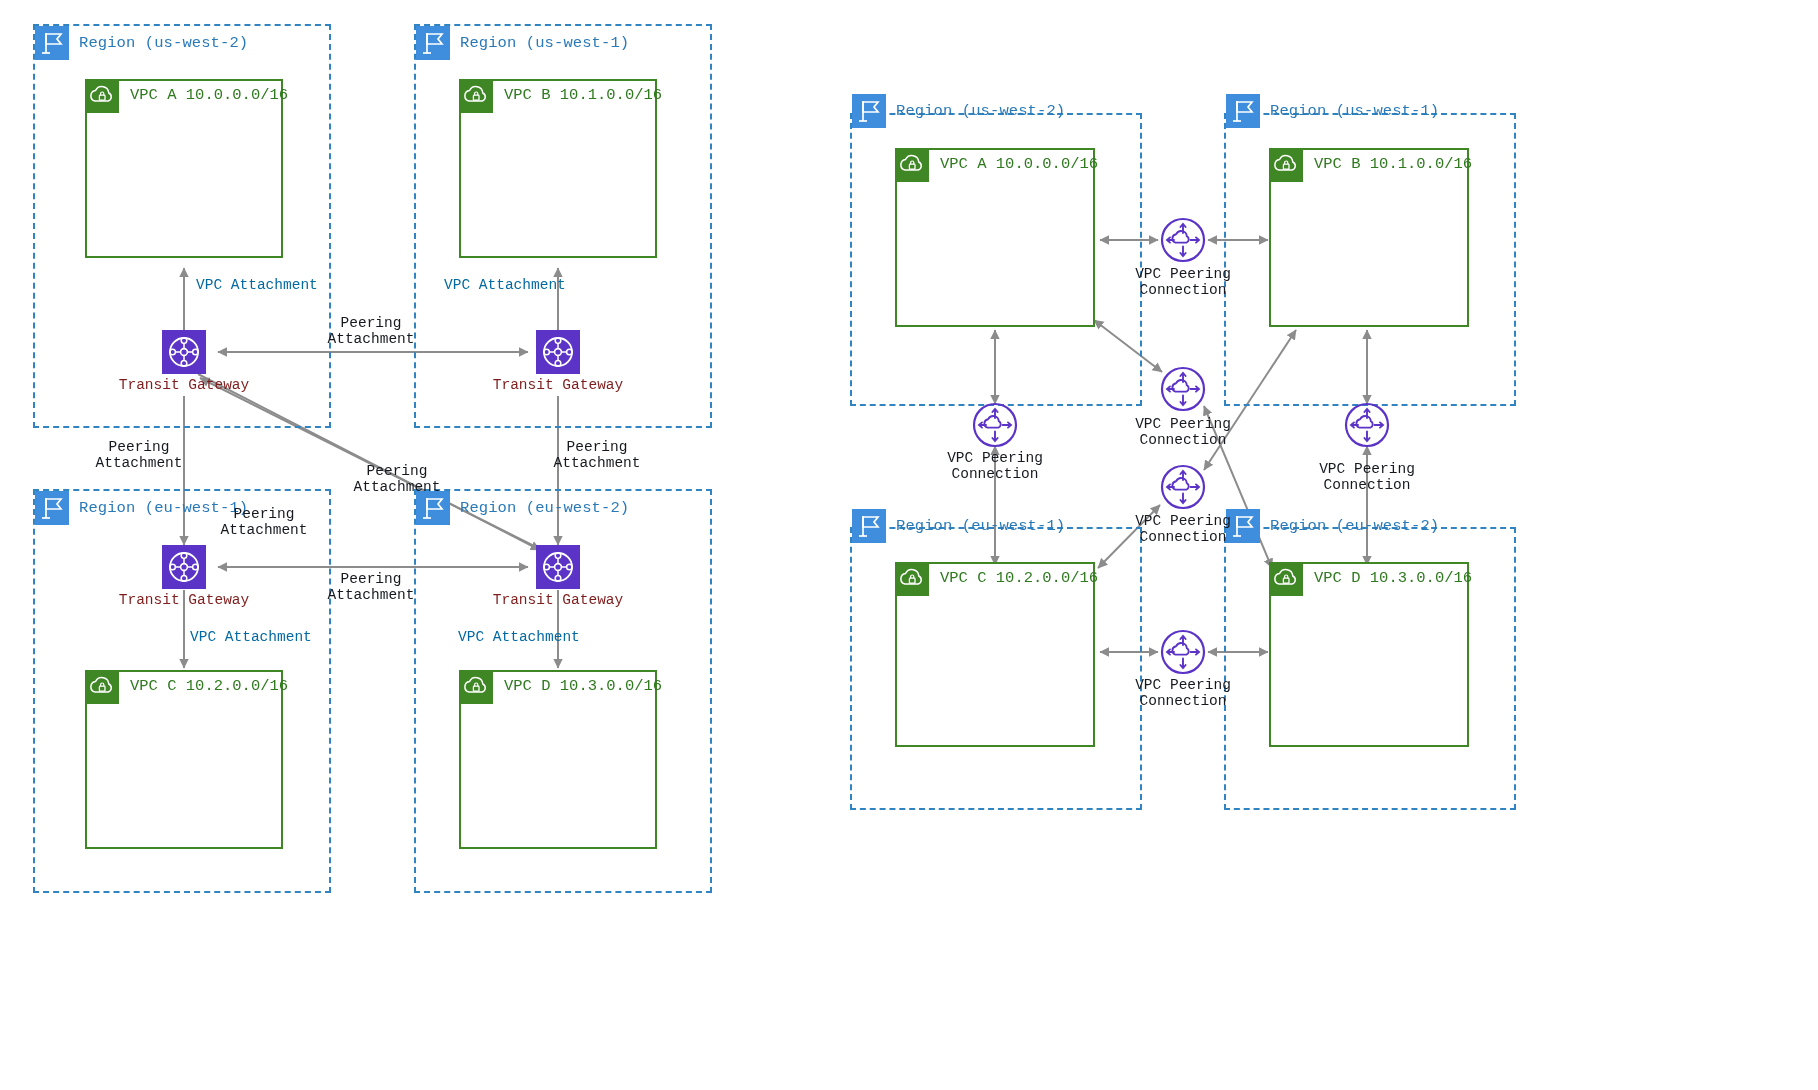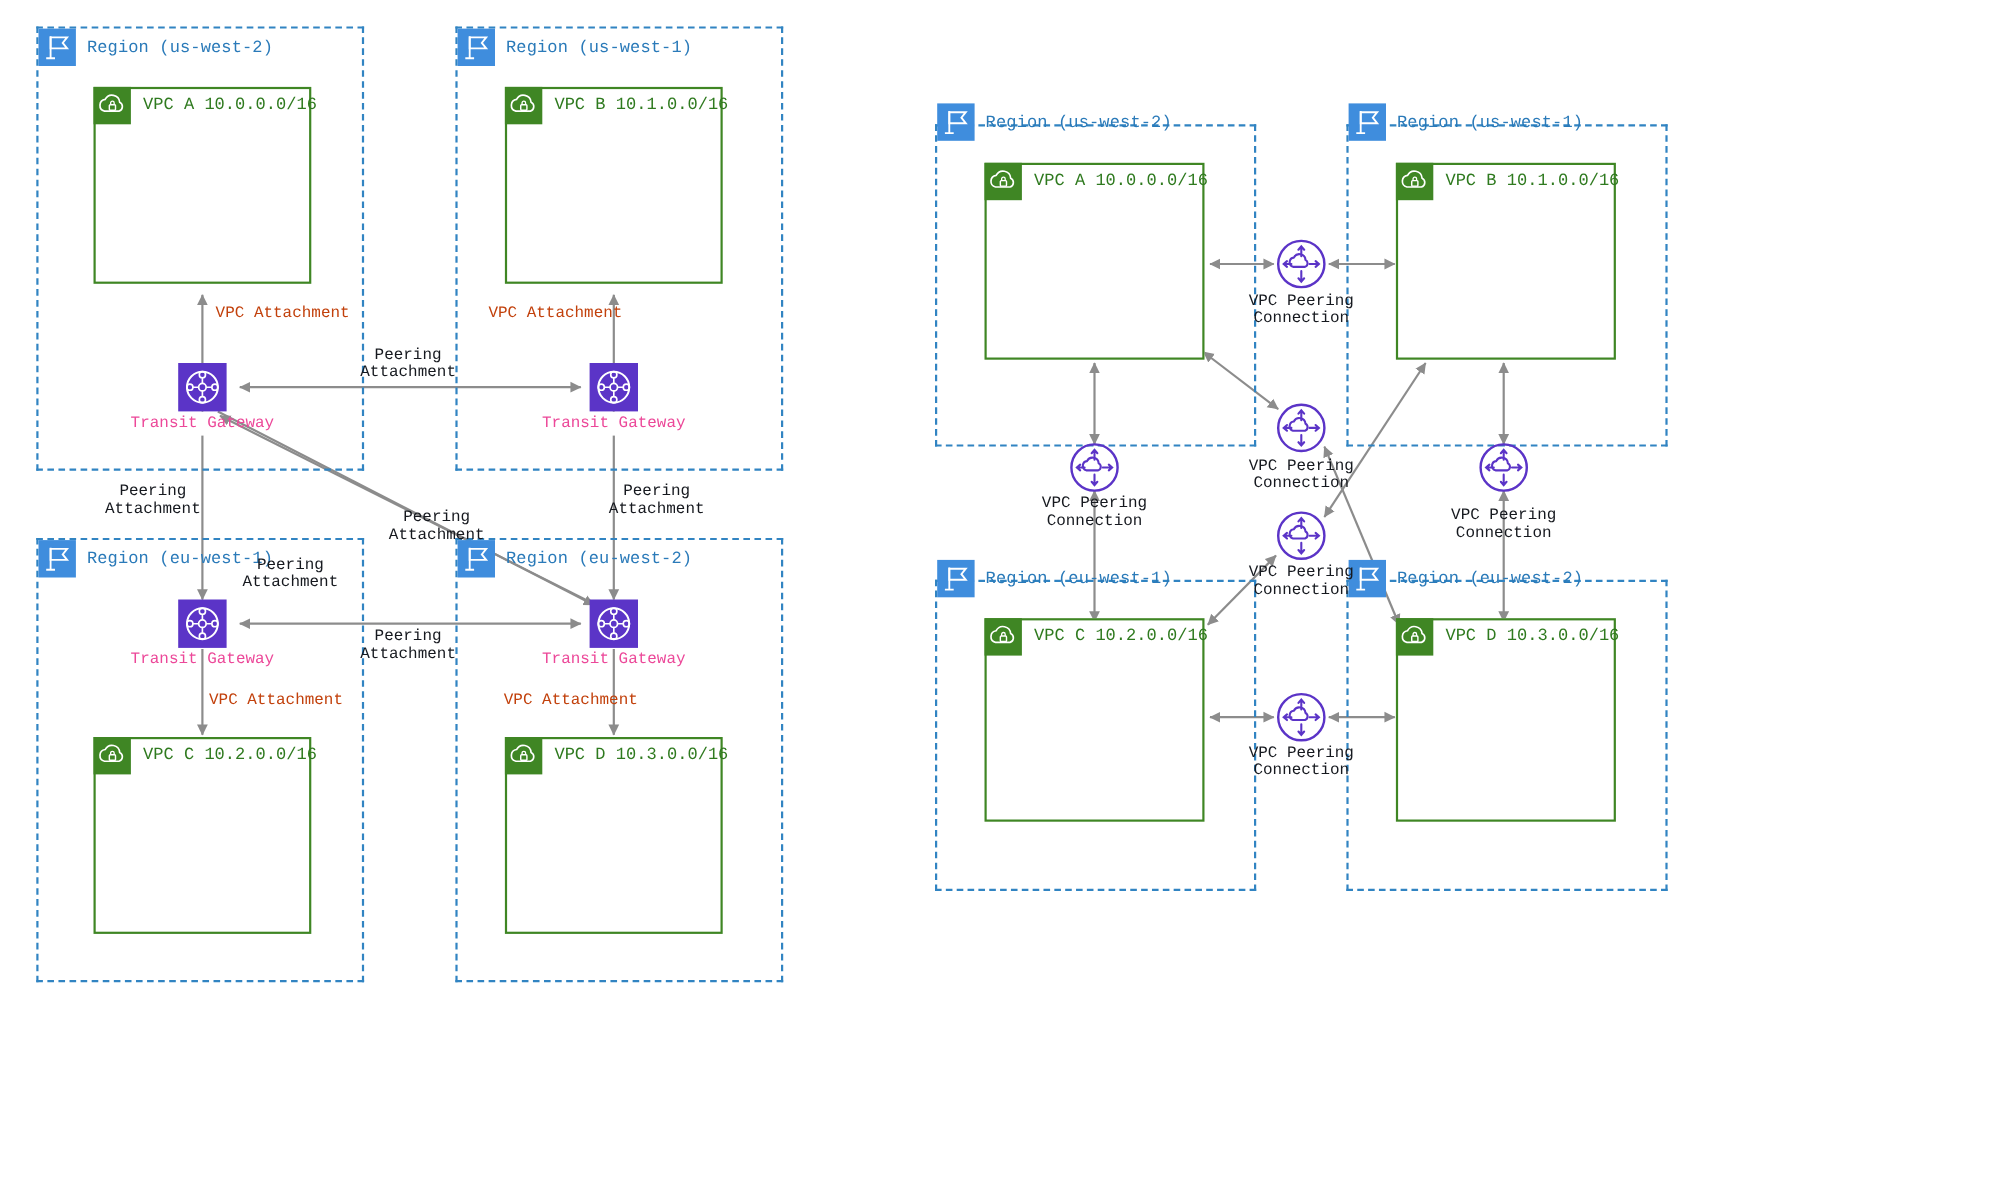--- a/index.html
+++ b/index.html
@@ -25,23 +25,23 @@
 
   
   .tgw{position:absolute;width:44px;height:44px;background:#5b34c7;}
   .tgw svg{position:absolute;left:0;top:0;}
 
   
   .pcx{position:absolute;width:46px;height:46px;}
   .pcx svg{position:absolute;left:0;top:0;}
 
   
-  .elab{position:absolute;font-size:14.5px;color:#c2410c;line-height:15.5px;white-space:pre;}
+  .elab{position:absolute;font-size:14.5px;color:#0369a1;line-height:15.5px;white-space:pre;}
   .elab.l{text-align:left;}
-  .nlab{position:absolute;font-size:14.5px;color:#ec4899;line-height:15.5px;
+  .nlab{position:absolute;font-size:14.5px;color:#7f1d1d;line-height:15.5px;
         text-align:center;transform:translateX(-50%);white-space:pre;}
   .plab{position:absolute;font-size:14.5px;color:#16191f;line-height:15.5px;
         text-align:center;transform:translateX(-50%);white-space:pre;}
 </style>
 </head>
 <body>
 
 <div class="canvas">
 
   <svg class="layer">

